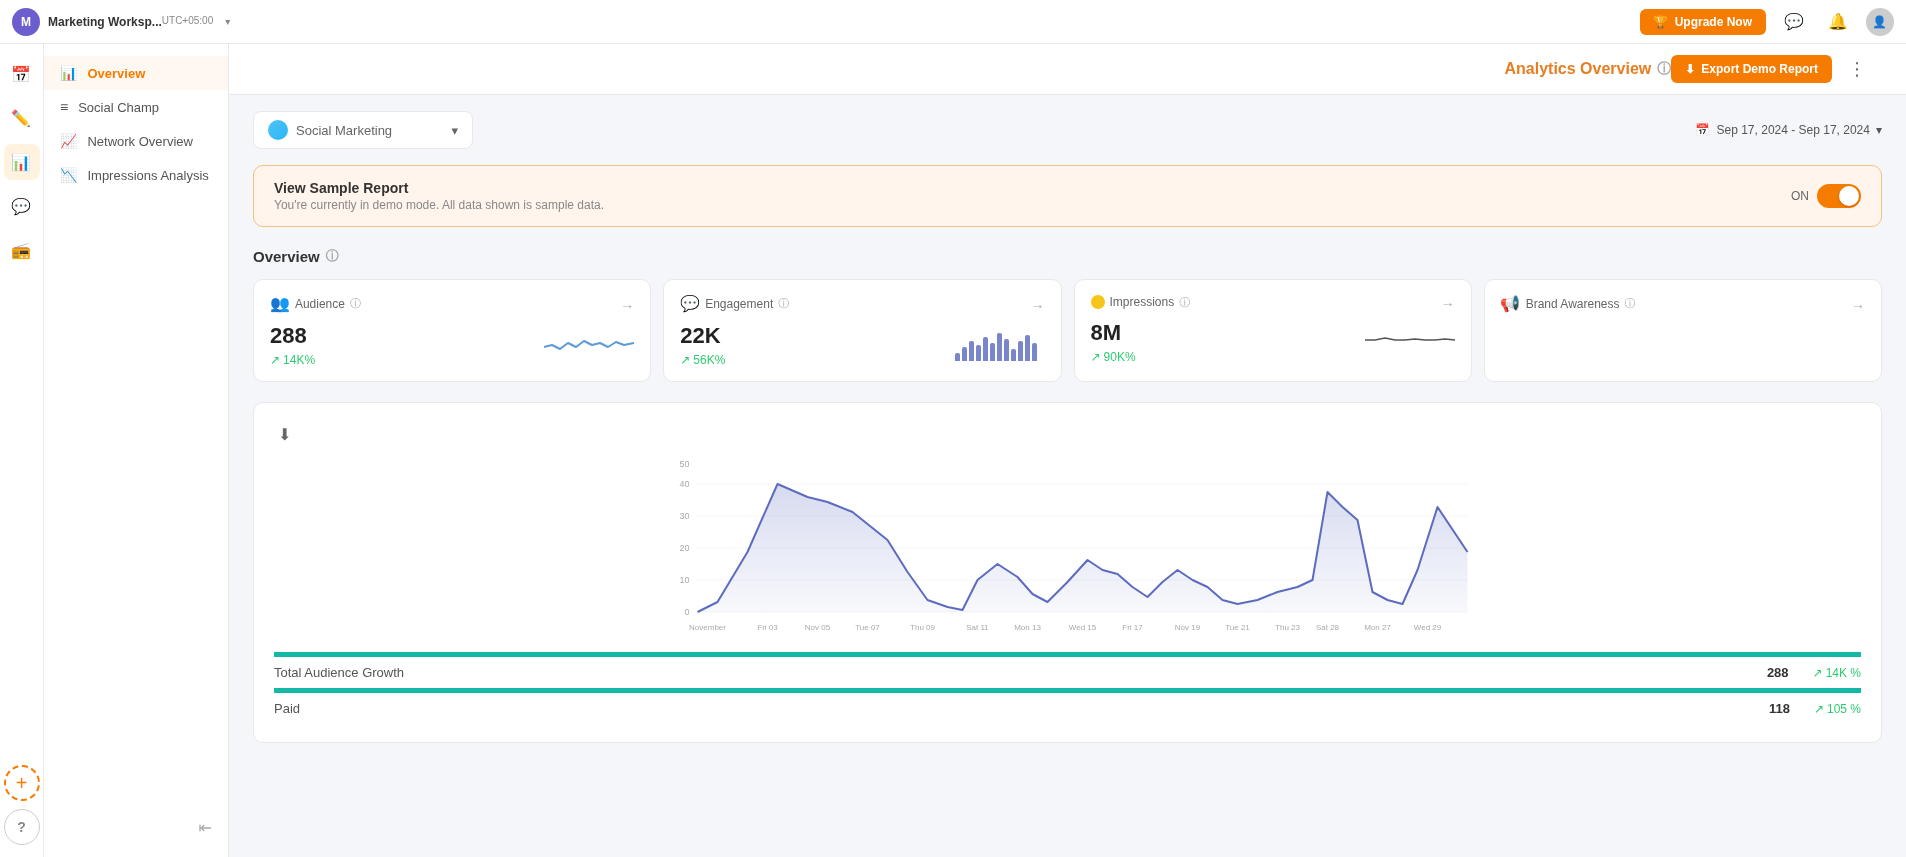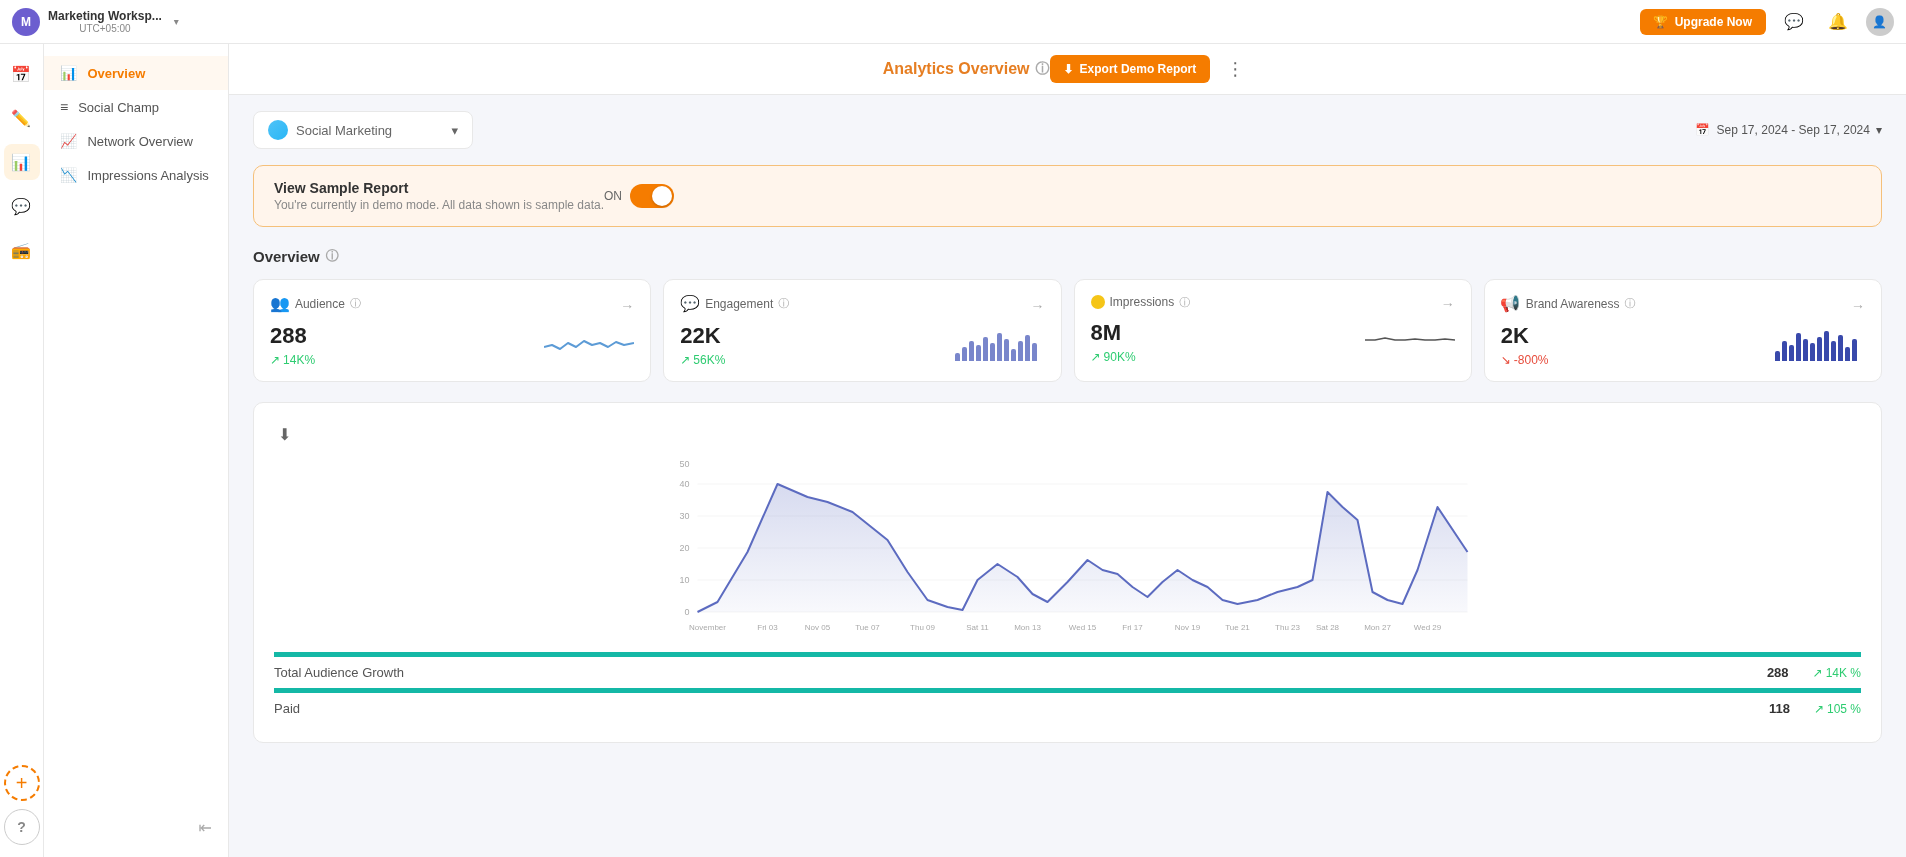--- a/index.html
+++ b/index.html
@@ -17,21 +17,21 @@
       flex-shrink: 0;
       z-index: 100;
     }
     .top-nav-left { display: flex; align-items: center; gap: 8px; }
     .workspace-badge {
       width: 28px; height: 28px; border-radius: 50%;
       background: #6c5ecf; color: #fff;
       display: flex; align-items: center; justify-content: center;
       font-size: 12px; font-weight: 700;
     }
-    .workspace-info { display: flex; flex-direction: column; text-align: center; }
+    .workspace-info { display: flex; flex-direction: row; text-align: center; }
     .workspace-name { font-size: 12px; font-weight: 600; color: #333; }
     .workspace-tz { font-size: 10px; color: #888; }
     .workspace-chevron { font-size: 10px; color: #888; margin-left: 4px; cursor: pointer; }
     .top-nav-right { display: flex; align-items: center; gap: 12px; }
     .upgrade-btn {
       background: #f57c00; color: #fff; border: none;
       padding: 6px 14px; border-radius: 6px; font-size: 12px; font-weight: 600;
       cursor: pointer; display: flex; align-items: center; gap: 6px;
     }
     .nav-icon-btn {
@@ -91,25 +91,25 @@
       display: flex; align-items: center; justify-content: flex-end;
       cursor: pointer; color: #aaa; font-size: 16px;
     }
 
     
     .main-content { flex: 1; overflow-y: auto; background: #f5f6fa; }
 
     
     .page-header {
       background: #fff;
-      padding: 10px 42px;
+      padding: 10px 32px;
       border-bottom: 1px solid #e8e8e8;
       display: flex;
       align-items: center;
-      justify-content: center;
+      justify-content: flex-end;
     }
     .page-title { font-size: 16px; font-weight: 600; color: #e67e22; display: flex; align-items: center; gap: 6px; }
     .page-title-help { color: #aaa; font-size: 14px; }
     .header-actions { display: flex; align-items: center; gap: 8px; }
     .export-btn {
       background: #f57c00; color: #fff; border: none;
       padding: 7px 14px; border-radius: 6px; font-size: 12px; font-weight: 600;
       cursor: pointer; display: flex; align-items: center; gap: 6px;
     }
     .more-btn { background: none; border: none; font-size: 18px; color: #666; cursor: pointer; padding: 4px 8px; }
@@ -129,21 +129,21 @@
     .account-name { flex: 1; }
     .date-range {
       display: flex; align-items: center; gap: 6px;
       font-size: 12px; color: #555; cursor: pointer;
     }
 
     
     .demo-banner {
       background: #fff5ec; border: 1px solid #f5c07a;
       border-radius: 10px; padding: 14px 20px;
-      display: flex; align-items: center; 
+      display: flex; align-items: center; justify-content: space-between;
       margin-bottom: 20px;
     }
     .demo-banner-text { }
     .demo-banner-title { font-size: 14px; font-weight: 600; color: #333; margin-bottom: 2px; }
     .demo-banner-subtitle { font-size: 12px; color: #888; }
     .demo-toggle { display: flex; align-items: center; gap: 8px; font-size: 12px; color: #666; }
     .toggle-switch {
       width: 44px; height: 24px; border-radius: 12px;
       background: #f57c00; position: relative; cursor: pointer;
       display: flex; align-items: center;
@@ -405,43 +405,20 @@
         </div>
 
         <div class="metric-card">
           <div class="metric-card-header">
             <div class="metric-card-label">
               <span style="font-size:16px;">📢</span>
               <span>Brand Awareness</span>
               <span style="color:#aaa;font-size:11px;">ⓘ</span>
             </div>
             <span class="metric-arrow">→</span>
-          </div>
-          <div class="metric-row">
-            <div>
-              <div class="metric-value">2K</div>
-              <div class="metric-change down">
-                <span>↘</span>
-                <span>-800%</span>
-              </div>
-            </div>
-            <div class="bar-chart-mini">
-              <div class="bar dark" style="height:10px;width:5px;"></div>
-              <div class="bar dark" style="height:20px;width:5px;"></div>
-              <div class="bar dark" style="height:16px;width:5px;"></div>
-              <div class="bar dark" style="height:28px;width:5px;"></div>
-              <div class="bar dark" style="height:22px;width:5px;"></div>
-              <div class="bar dark" style="height:18px;width:5px;"></div>
-              <div class="bar dark" style="height:24px;width:5px;"></div>
-              <div class="bar dark" style="height:30px;width:5px;"></div>
-              <div class="bar dark" style="height:20px;width:5px;"></div>
-              <div class="bar dark" style="height:26px;width:5px;"></div>
-              <div class="bar dark" style="height:14px;width:5px;"></div>
-              <div class="bar dark" style="height:22px;width:5px;"></div>
-            </div>
           </div>
         </div>
 
       </div>
 
       <div class="chart-card">
         <div class="chart-card-header">
           <button class="download-btn">⬇</button>
         </div>
 

